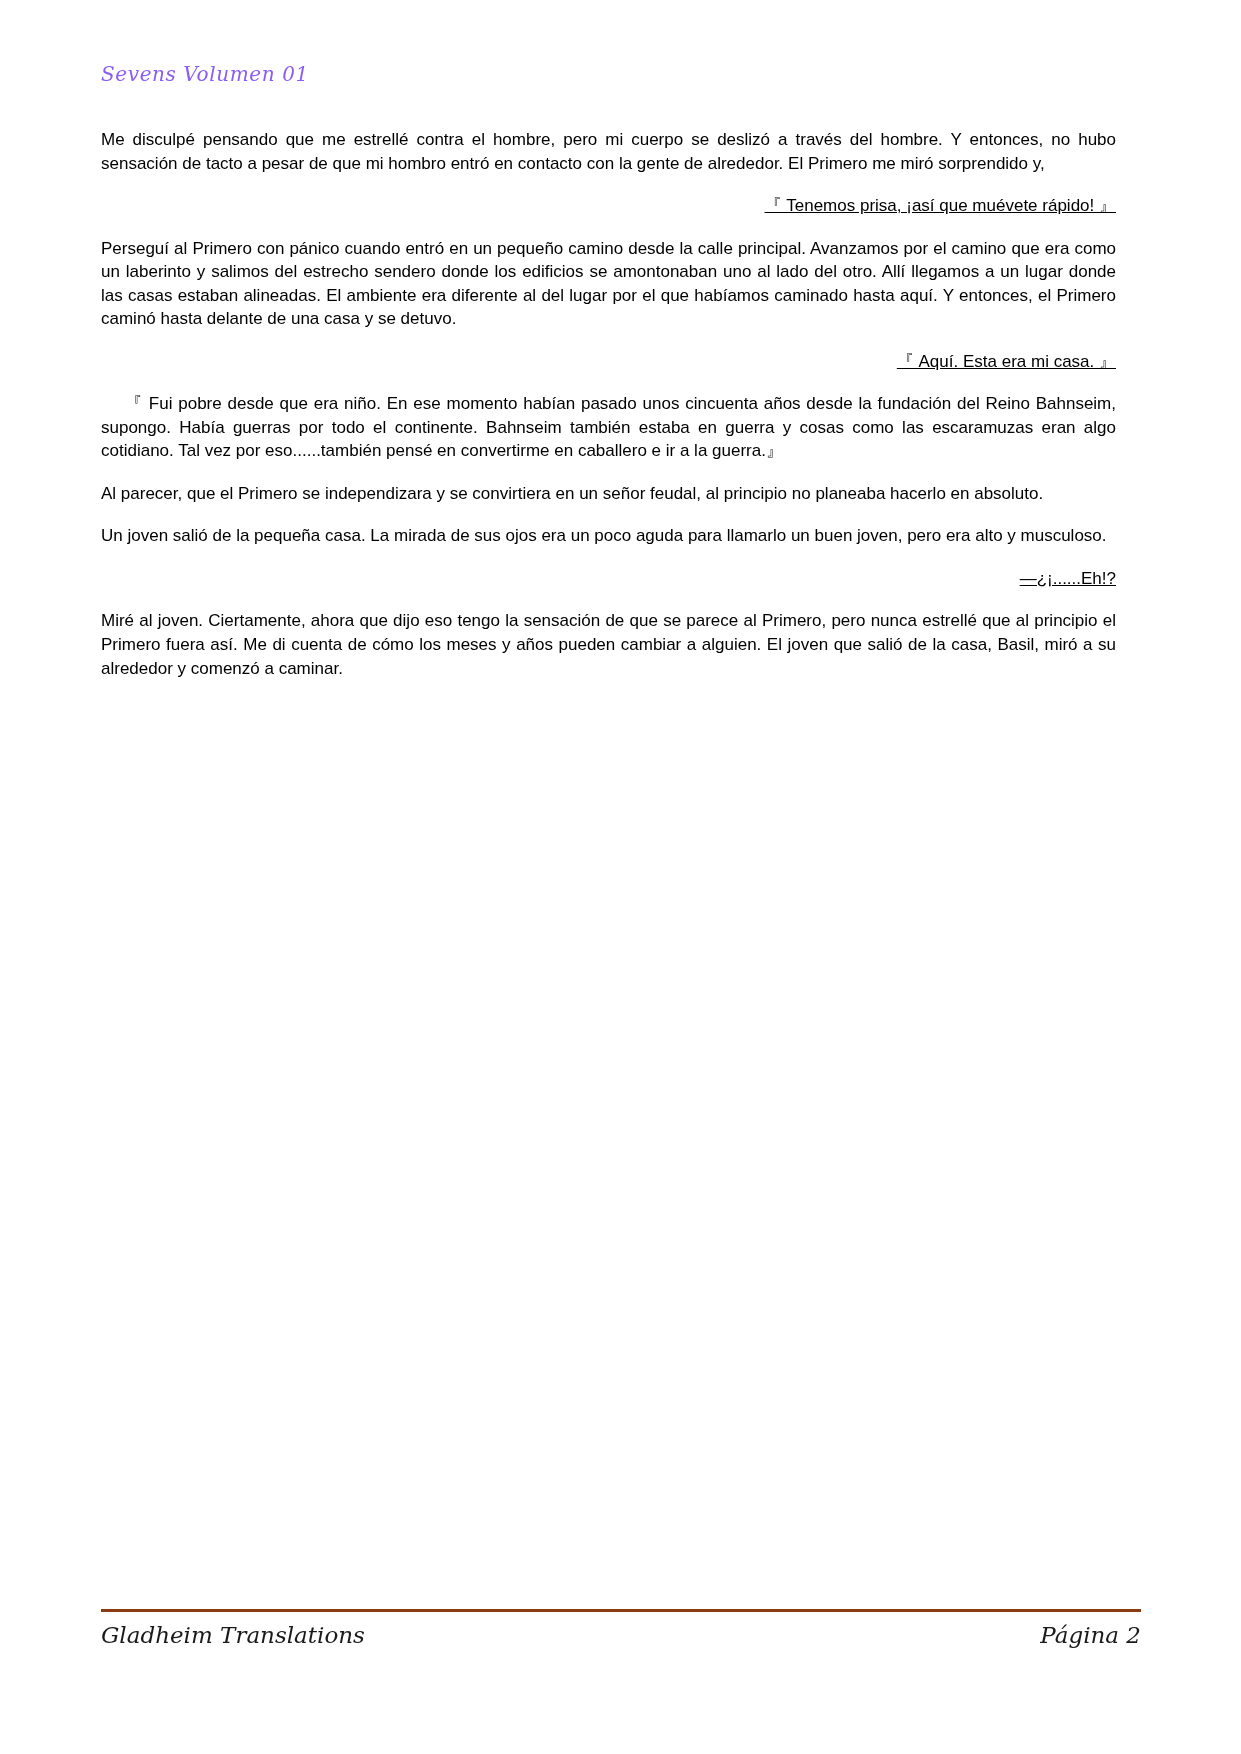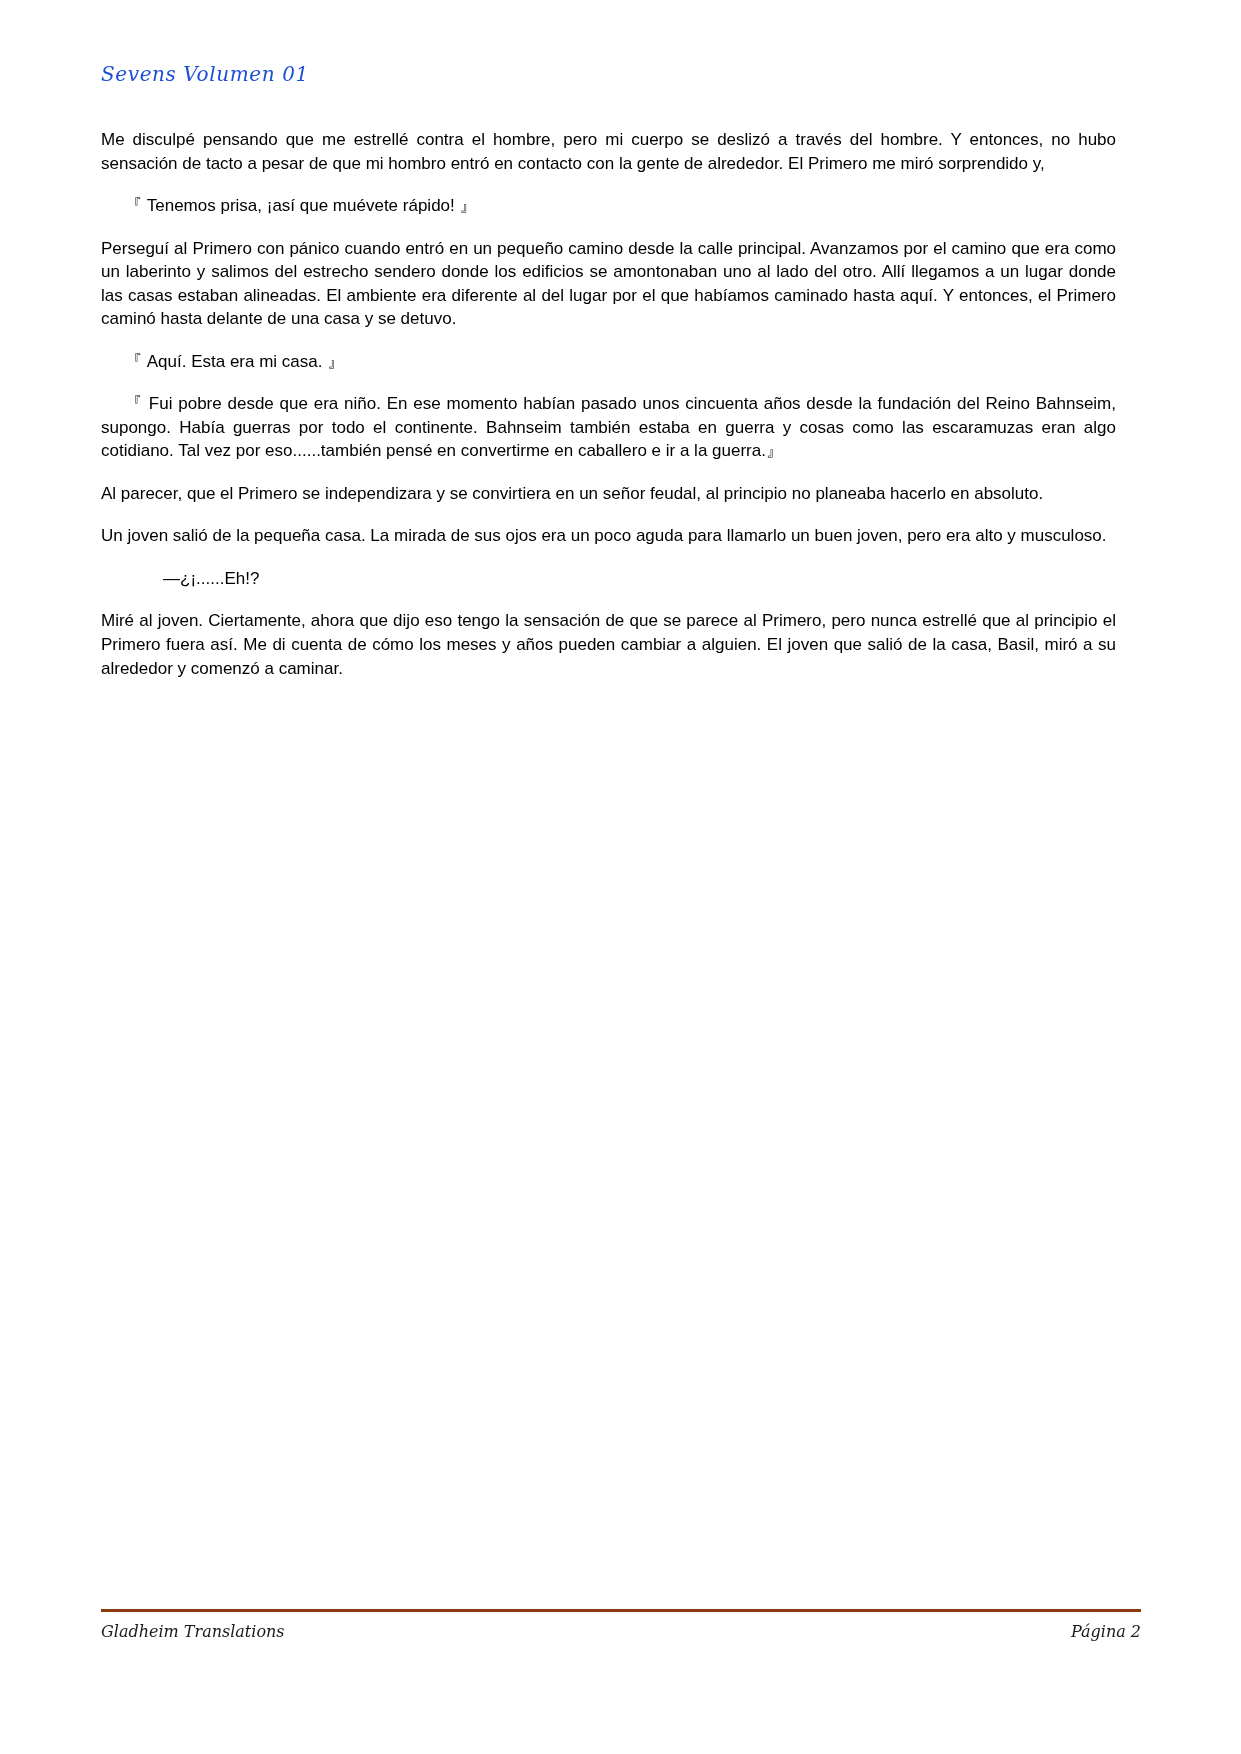--- a/index.html
+++ b/index.html
@@ -21,21 +21,21 @@
   }
   .header {
     position: absolute;
     top: 62px;
     left: 101px;
     width: 1040px;
     font-family: "DejaVu Serif", serif;
     font-style: italic;
     font-size: 20px;
     letter-spacing: 0.6px;
-    color: #1d4ed8;
+    color: #8b5cf6;
   }
   .content {
     position: absolute;
     top: 128px;
     left: 101px;
     width: 1015px;
   }
   p {
     margin: 0 0 19px 0;
     font-size: 17px;
@@ -47,38 +47,39 @@
   p.last {
     margin-bottom: 0;
   }
   p.indent {
     text-indent: 24px;
   }
   p.indent2 {
     text-indent: 62px;
   }
   p.nojust {
-    text-align: left;
+    text-align: right;
+    text-decoration: underline;
   }
   .footer-rule {
     position: absolute;
     left: 101px;
     top: 1609px;
     width: 1040px;
     height: 3px;
     background: #8a3b10;
   }
   .footer {
     position: absolute;
     left: 101px;
     top: 1622px;
     width: 1040px;
     font-family: "DejaVu Serif", serif;
     font-style: italic;
-    font-size: 16px;
+    font-size: 23px;
     color: #1a1a1a;
     display: flex;
     justify-content: space-between;
     align-items: baseline;
   }
 </style>
 </head>
 <body>
 
 <div class="page">

